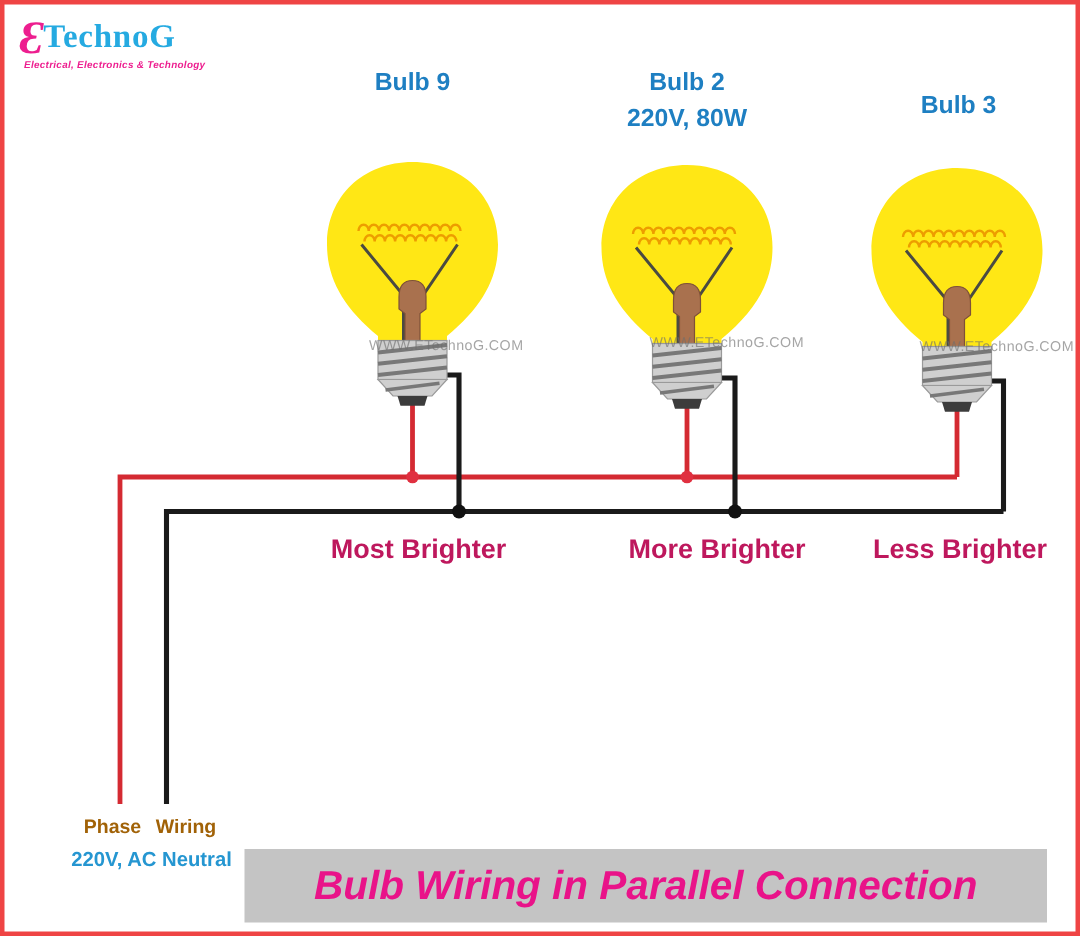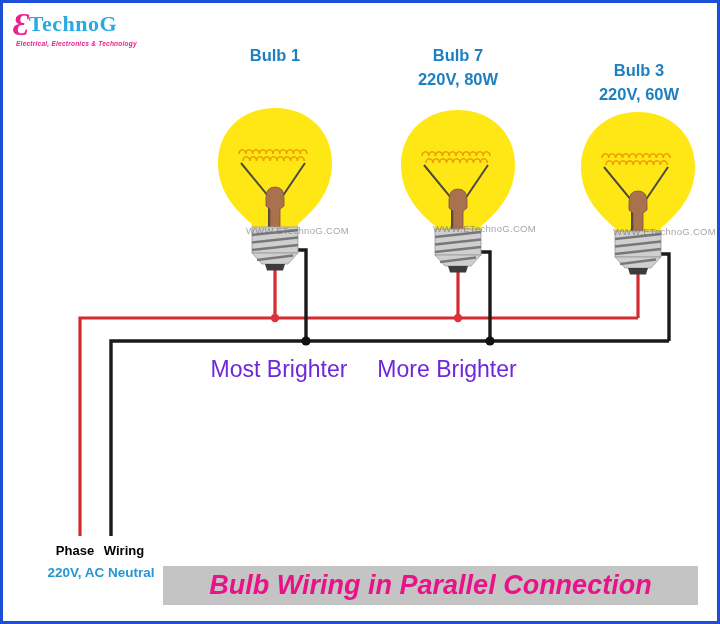--- a/index.html
+++ b/index.html
@@ -1,18 +1,18 @@
 <!DOCTYPE html>
 <html><head>
 <meta charset="utf-8">
 <style>
   html,body{margin:0;padding:0;background:#fff;}
   .canvas{
     position:relative;width:720px;height:624px;box-sizing:border-box;
-    background:#fff;border:3px solid #1d4ed8;overflow:hidden;
+    background:#fff;border:3px solid #ef4444;overflow:hidden;
     font-family:"Liberation Sans",sans-serif;
   }
   
   .logo{position:absolute;left:10px;top:6px;line-height:1;}
   .logo-row{white-space:nowrap;}
   .logo-e{
     font-family:"Liberation Serif",serif;font-style:italic;font-weight:bold;
     font-size:31px;color:#ed1e8f;vertical-align:-4px;
   }
   .logo-rest{
@@ -26,40 +26,40 @@
   
   .abs{position:absolute;text-align:right;}
   .cx{transform:translateX(-50%);}
   
   .bulb-label{
     text-align:center;color:#1e7fc2;font-weight:bold;font-size:16.5px;
     line-height:24px;white-space:nowrap;z-index:5;
   }
   
   .bright-label{
-    color:#6d28d9;font-weight:normal;font-size:23px;white-space:nowrap;z-index:5;
+    color:#be185d;font-weight:bold;font-size:18px;white-space:nowrap;z-index:5;
   }
   
   .supply-label{
-    color:#000000;font-weight:bold;font-size:13px;white-space:nowrap;z-index:5;
+    color:#a16207;font-weight:bold;font-size:13px;white-space:nowrap;z-index:5;
   }
   .supply-rating{
     color:#2596d1;font-weight:bold;font-size:13.5px;white-space:nowrap;z-index:5;
   }
   
   .watermark{
     color:rgba(110,110,110,.62);font-size:9.5px;letter-spacing:.3px;
     white-space:nowrap;z-index:4;
   }
   
   .wire-layer{position:absolute;left:0;top:0;z-index:1;}
   .bulb{position:absolute;z-index:2;}
   
   .banner{
-    position:absolute;left:160px;top:563px;width:535px;height:39px;
+    position:absolute;left:160px;top:563px;width:535px;height:49px;
     background:#c4c4c4;display:flex;align-items:center;justify-content:center;
     z-index:5;
   }
   .banner-title{
     font-style:italic;font-weight:bold;font-size:27px;color:#e91389;
     white-space:nowrap;
   }
 </style>
 </head>
 <body>
@@ -115,33 +115,33 @@
     </svg>
   <svg class="bulb" style="left:565px;top:104px" width="140" height="172" viewBox="0 0 140 172">
       <use href="#bulb-shape"></use>
     </svg>
 
   <div class="abs watermark" style="left:243px;top:222px">WWW.ETechnoG.COM</div>
   <div class="abs watermark" style="left:430px;top:220px">WWW.ETechnoG.COM</div>
   <div class="abs watermark" style="left:610px;top:223px">WWW.ETechnoG.COM</div>
 
   <div class="abs cx bulb-label" style="left:272px;top:40px">
-    <div>Bulb 1</div>
+    <div>Bulb 9</div>
   </div>
   <div class="abs cx bulb-label" style="left:455px;top:40px">
-    <div>Bulb 7</div>
+    <div>Bulb 2</div>
     <div>220V, 80W</div>
   </div>
   <div class="abs cx bulb-label" style="left:636px;top:55px">
     <div>Bulb 3</div>
-    <div>220V, 60W</div>
   </div>
 
   <div class="abs cx bright-label" style="left:276px;top:353px">Most Brighter</div>
-  <div class="abs cx bright-label" style="left:444px;top:353px">More Brighter</div>
+  <div class="abs cx bright-label" style="left:475px;top:353px">More Brighter</div>
+  <div class="abs cx bright-label" style="left:637px;top:353px">Less Brighter</div>
 
   <div class="abs cx supply-label" style="left:72px;top:540px">Phase</div>
   <div class="abs cx supply-label" style="left:121px;top:540px">Wiring</div>
   <div class="abs cx supply-rating" style="left:98px;top:562px">220V, AC Neutral</div>
 
   <div class="banner">
     <span class="banner-title">Bulb Wiring in Parallel Connection</span>
   </div>
 
 </div>

